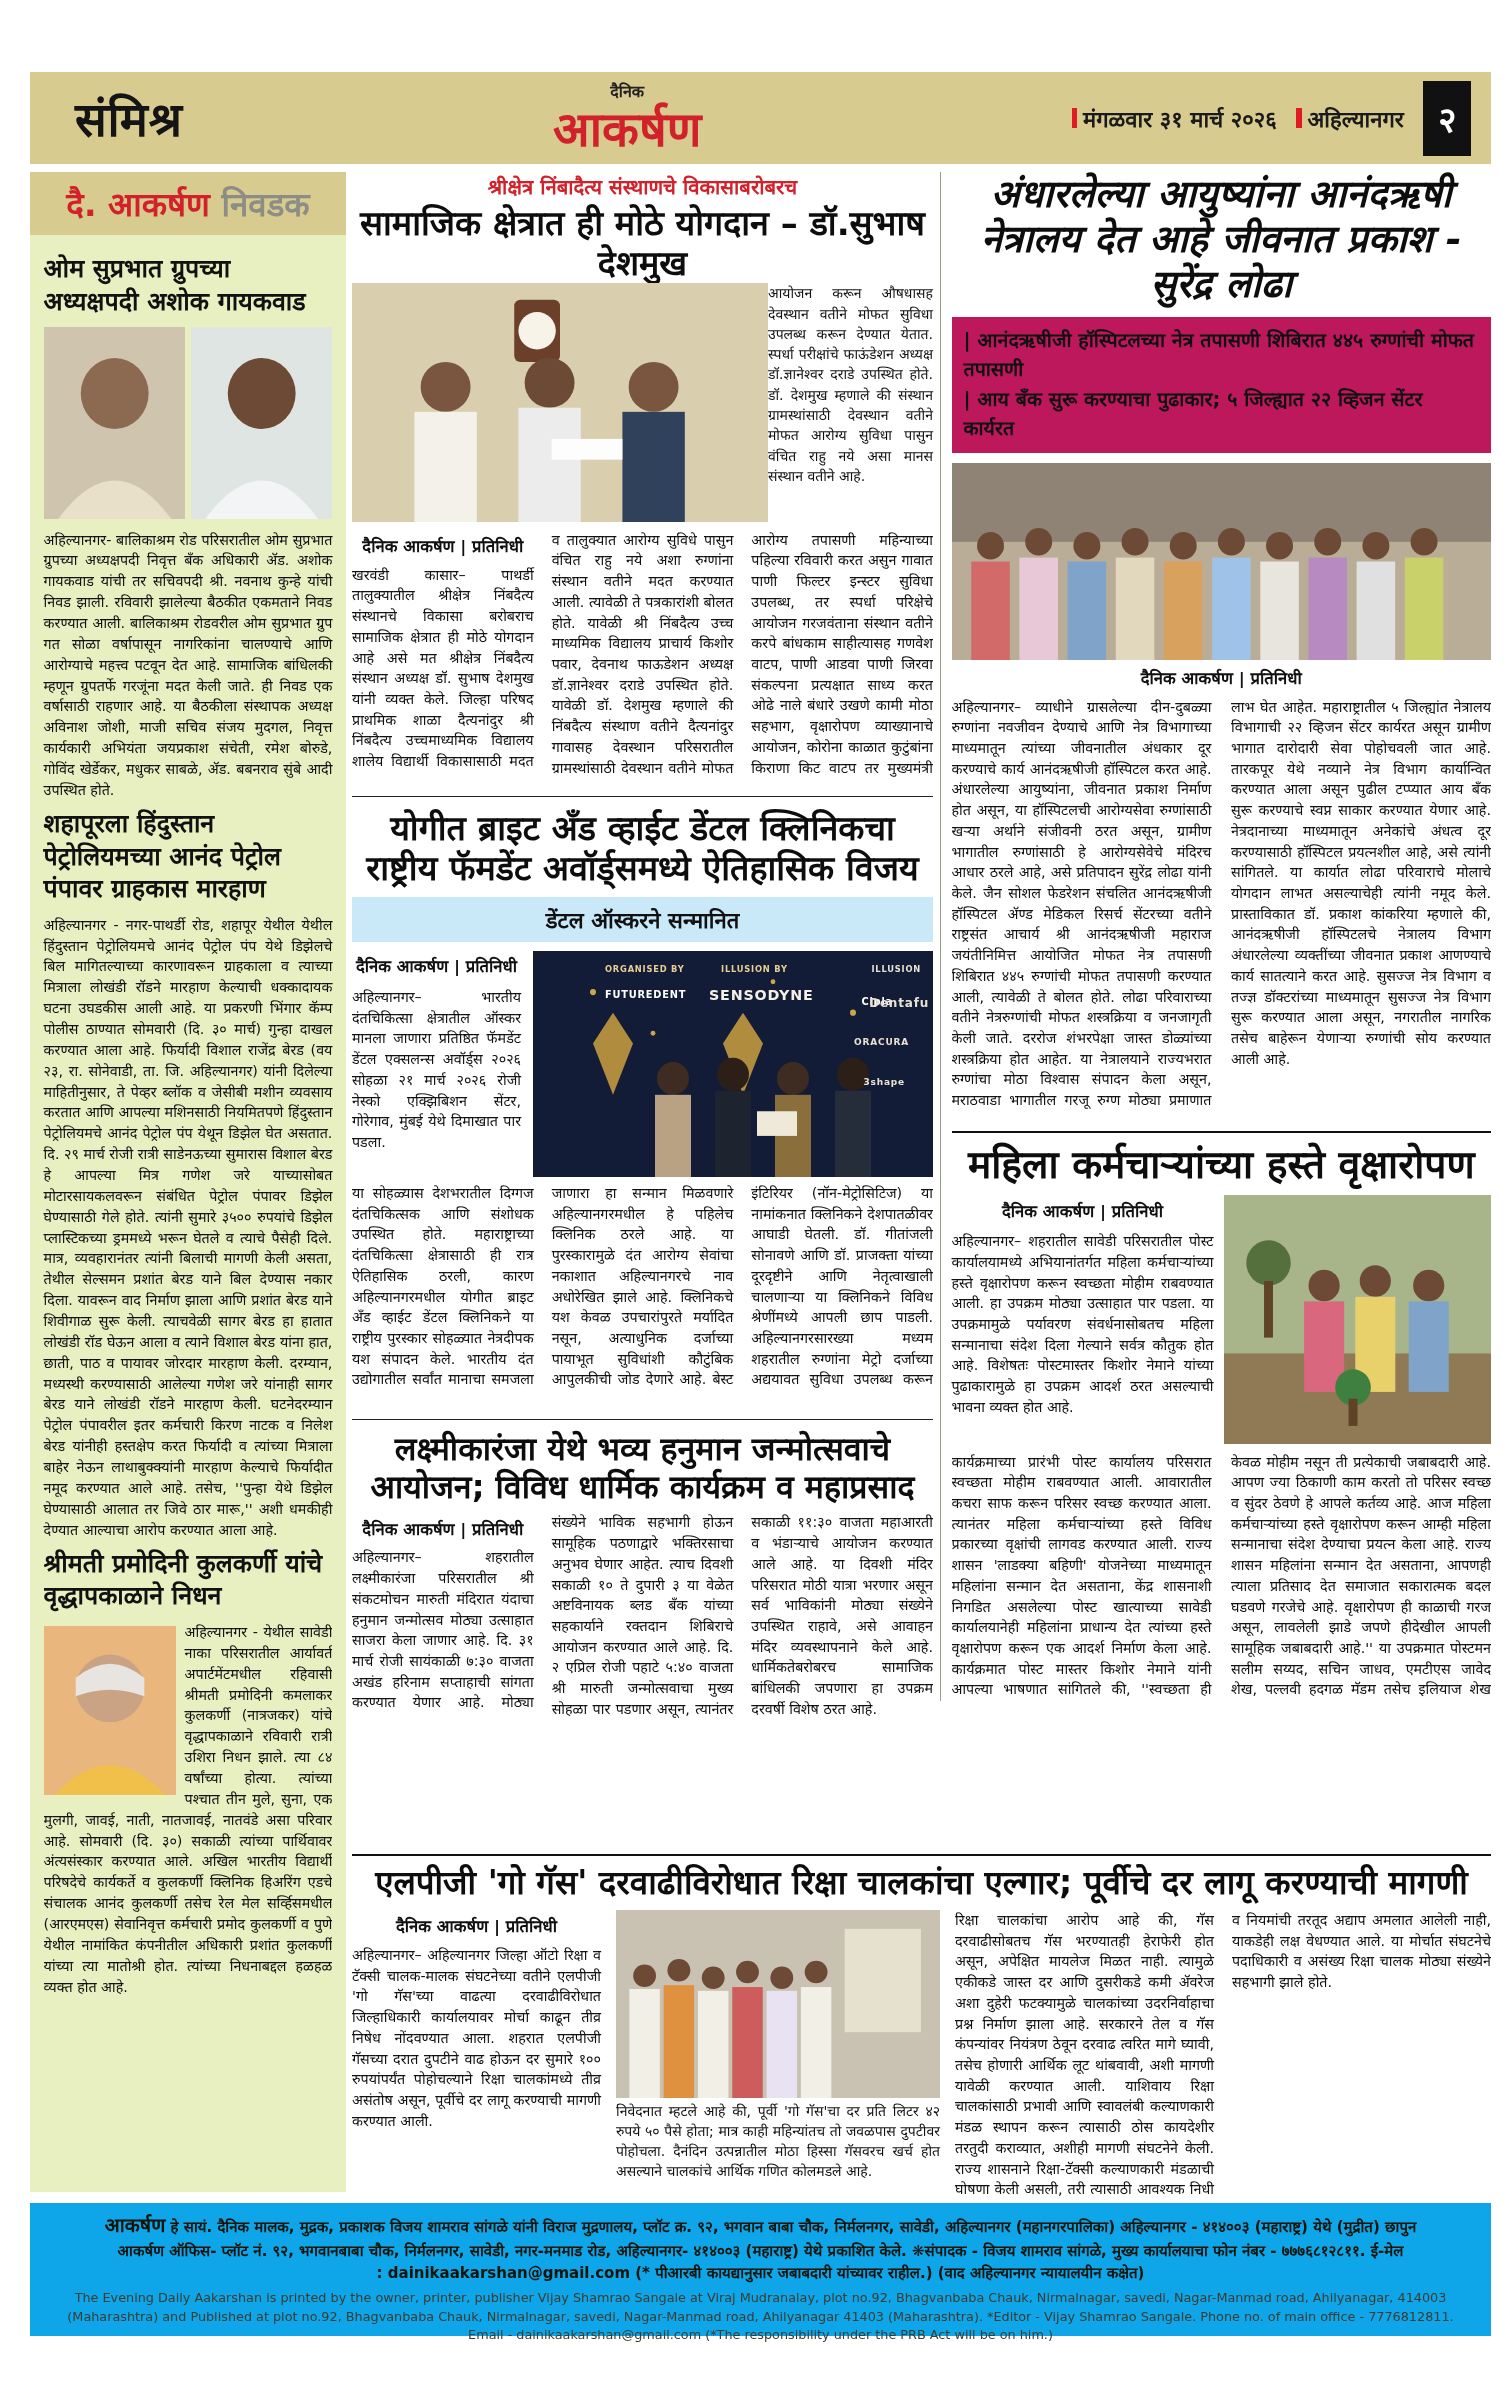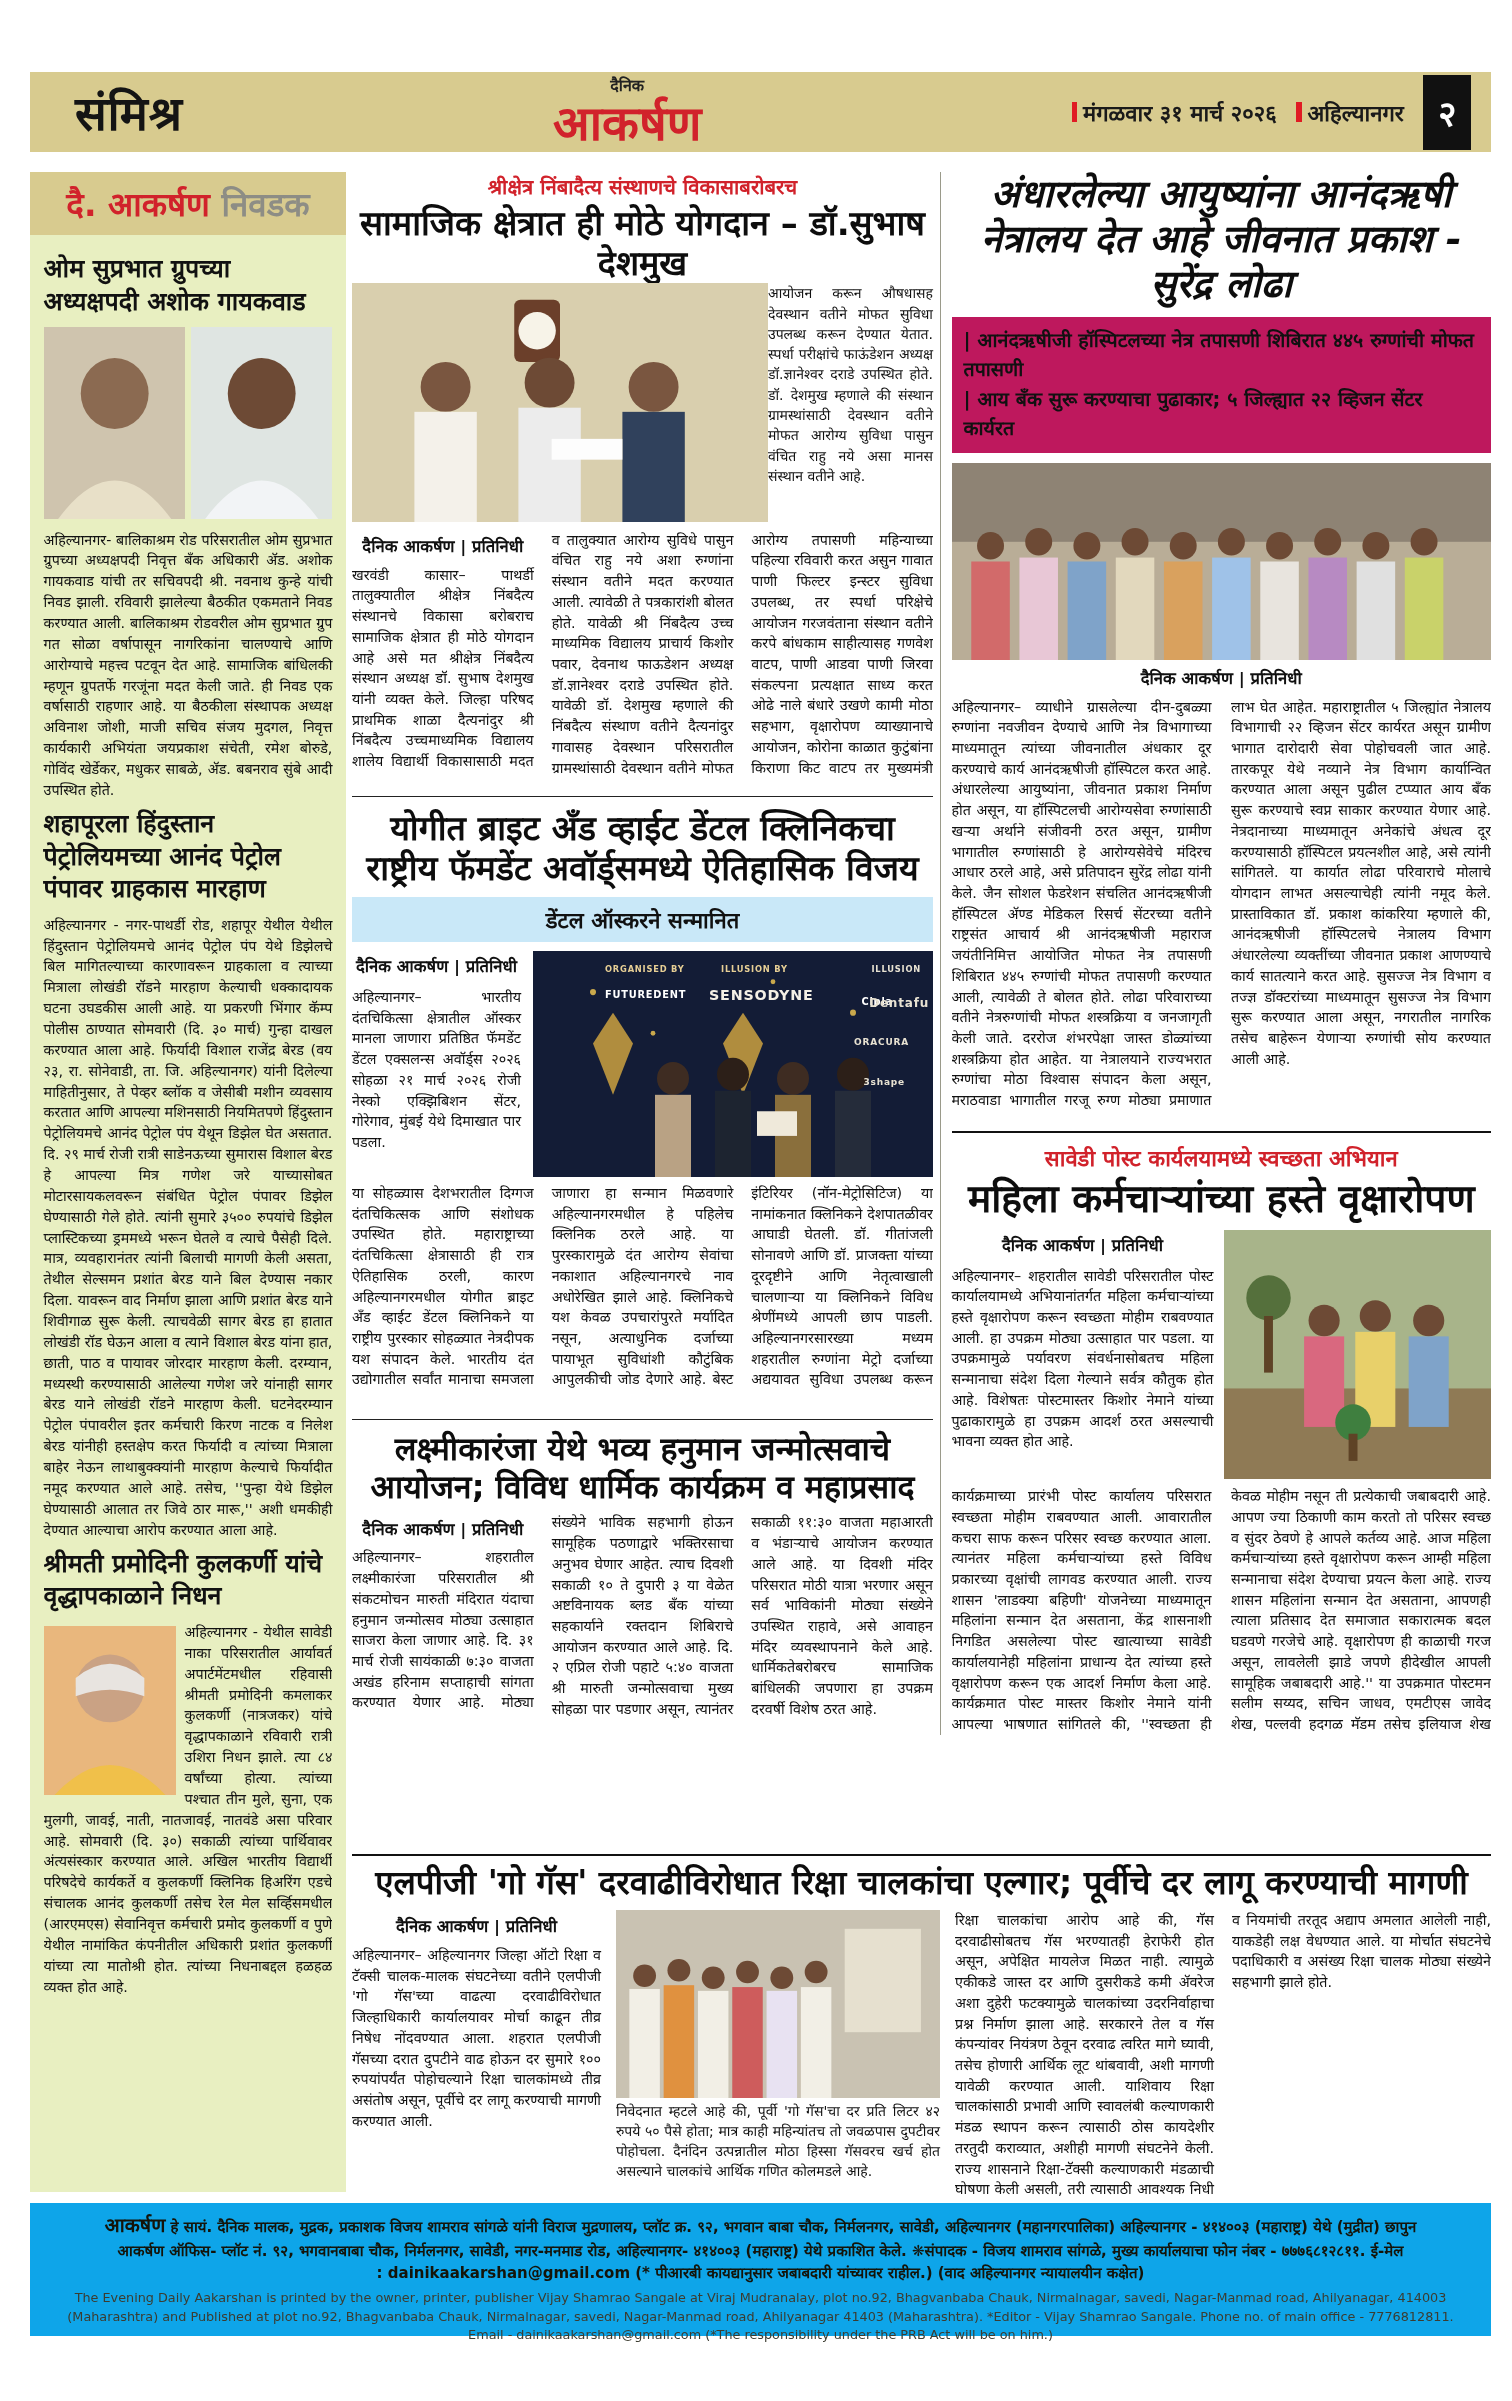--- a/index.html
+++ b/index.html
@@ -2,21 +2,21 @@
 <html style="font-size:12px"><head>
 <meta charset="utf-8">
 <style>
   html,body{margin:0;padding:0;}
   body{
     width:1512px;height:2401px;position:relative;background:#ffffff;
     font-family:"DejaVu Sans","Liberation Sans",sans-serif;color:#111;
   }
   .band{position:absolute;left:30px;width:1461px;}
   
-  .masthead{top:72px;height:80px;background:#d8cb8f;display:flex;align-items:center;}
+  .masthead{top:72px;height:92px;background:#d8cb8f;display:flex;align-items:center;}
   .mh-section{font-size:47px;font-weight:bold;color:#141414;padding-left:45px;letter-spacing:0.8px;}
   .mh-center{flex:1;text-align:center;line-height:1;}
   .mh-daily{font-size:16px;font-weight:bold;color:#222;display:block;margin-bottom:5px;}
   .mh-title{font-size:48px;font-weight:bold;color:#d1222b;}
   .mh-right{display:flex;align-items:center;gap:19.6px;padding-right:19.6px;}
   .mh-date,.mh-city{font-size:22px;font-weight:bold;color:#1a1a1a;display:flex;align-items:center;gap:6px;text-align:center;}
   .tick{width:5.3px;height:19.6px;background:#e01b23;display:inline-block;}
   .mh-pageno{width:48px;height:75px;background:#111;color:#fff;font-size:35px;font-weight:bold;
     display:flex;align-items:center;justify-content:center;}
   
@@ -274,21 +274,20 @@
           </g>
         </svg>
     </div>
     <div class="byline">दैनिक आकर्षण | प्रतिनिधी</div>
     <div class="cols2">अहिल्यानगर– व्याधीने ग्रासलेल्या दीन-दुबळ्या रुग्णांना नवजीवन देण्याचे आणि नेत्र विभागाच्या माध्यमातून त्यांच्या जीवनातील अंधकार दूर करण्याचे कार्य आनंदऋषीजी हॉस्पिटल करत आहे. अंधारलेल्या आयुष्यांना, जीवनात प्रकाश निर्माण होत असून, या हॉस्पिटलची आरोग्यसेवा रुग्णांसाठी खऱ्या अर्थाने संजीवनी ठरत असून, ग्रामीण भागातील रुग्णांसाठी हे आरोग्यसेवेचे मंदिरच आधार ठरले आहे, असे प्रतिपादन सुरेंद्र लोढा यांनी केले. जैन सोशल फेडरेशन संचलित आनंदऋषीजी हॉस्पिटल ॲण्ड मेडिकल रिसर्च सेंटरच्या वतीने राष्ट्रसंत आचार्य श्री आनंदऋषीजी महाराज जयंतीनिमित्त आयोजित मोफत नेत्र तपासणी शिबिरात ४४५ रुग्णांची मोफत तपासणी करण्यात आली, त्यावेळी ते बोलत होते. लोढा परिवाराच्या वतीने नेत्ररुग्णांची मोफत शस्त्रक्रिया व जनजागृती केली जाते. दररोज शंभरपेक्षा जास्त डोळ्यांच्या शस्त्रक्रिया होत आहेत. या नेत्रालयाने राज्यभरात रुग्णांचा मोठा विश्वास संपादन केला असून, मराठवाडा भागातील गरजू रुग्ण मोठ्या प्रमाणात लाभ घेत आहेत. महाराष्ट्रातील ५ जिल्ह्यांत नेत्रालय विभागाची २२ व्हिजन सेंटर कार्यरत असून ग्रामीण भागात दारोदारी सेवा पोहोचवली जात आहे. तारकपूर येथे नव्याने नेत्र विभाग कार्यान्वित करण्यात आला असून पुढील टप्प्यात आय बँक सुरू करण्याचे स्वप्न साकार करण्यात येणार आहे. नेत्रदानाच्या माध्यमातून अनेकांचे अंधत्व दूर करण्यासाठी हॉस्पिटल प्रयत्नशील आहे, असे त्यांनी सांगितले. या कार्यात लोढा परिवाराचे मोलाचे योगदान लाभत असल्याचेही त्यांनी नमूद केले. प्रास्ताविकात डॉ. प्रकाश कांकरिया म्हणाले की, आनंदऋषीजी हॉस्पिटलचे नेत्रालय विभाग अंधारलेल्या व्यक्तींच्या जीवनात प्रकाश आणण्याचे कार्य सातत्याने करत आहे. सुसज्ज नेत्र विभाग व तज्ज्ञ डॉक्टरांच्या माध्यमातून सुसज्ज नेत्र विभाग सुरू करण्यात आला असून, नगरातील नागरिक तसेच बाहेरून येणाऱ्या रुग्णांची सोय करण्यात आली आहे.</div>
   </div>
 
   <div class="r-divider"></div>
 
   <div>
-    <div class="kicker r2-kicker">सावेडी पोस्ट कार्यलयामध्ये स्वच्छता अभियान</div>
     <div class="headline r2-headline">महिला कर्मचाऱ्यांच्या हस्ते वृक्षारोपण</div>
     <div class="r2-top">
       <div class="r2-left">
         <div class="byline">दैनिक आकर्षण | प्रतिनिधी</div>
         <div>अहिल्यानगर– शहरातील सावेडी परिसरातील पोस्ट कार्यालयामध्ये अभियानांतर्गत महिला कर्मचाऱ्यांच्या हस्ते वृक्षारोपण करून स्वच्छता मोहीम राबवण्यात आली. हा उपक्रम मोठ्या उत्साहात पार पडला. या उपक्रमामुळे पर्यावरण संवर्धनासोबतच महिला सन्मानाचा संदेश दिला गेल्याने सर्वत्र कौतुक होत आहे. विशेषतः पोस्टमास्तर किशोर नेमाने यांच्या पुढाकारामुळे हा उपक्रम आदर्श ठरत असल्याची भावना व्यक्त होत आहे.</div>
       </div>
       <div class="photo r2-photo">
         <svg viewBox="0 0 120 110" preserveAspectRatio="none">
             <rect width="120" height="110" fill="#a8b48a"></rect>
             <rect y="70" width="120" height="40" fill="#8f7a55"></rect>

